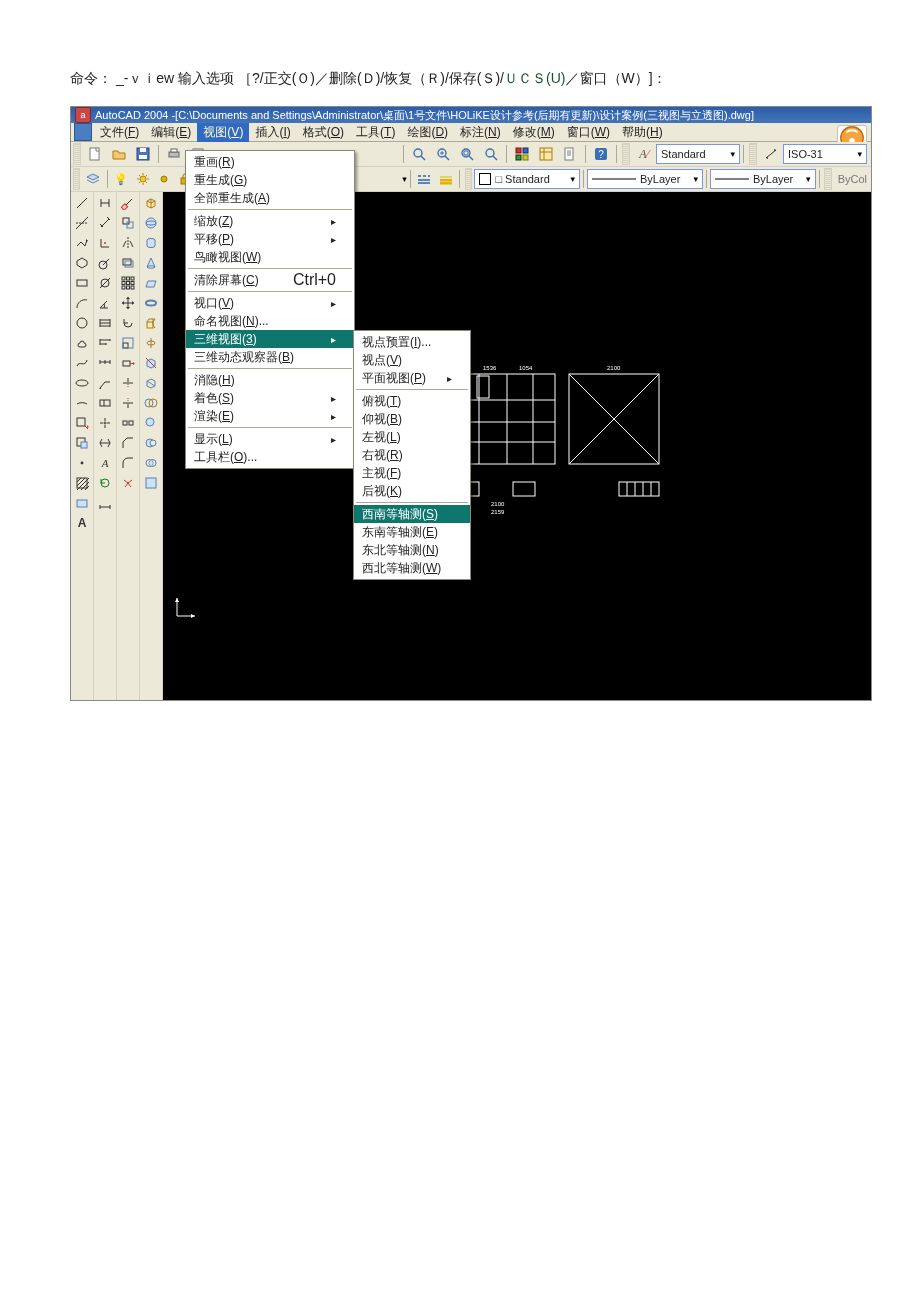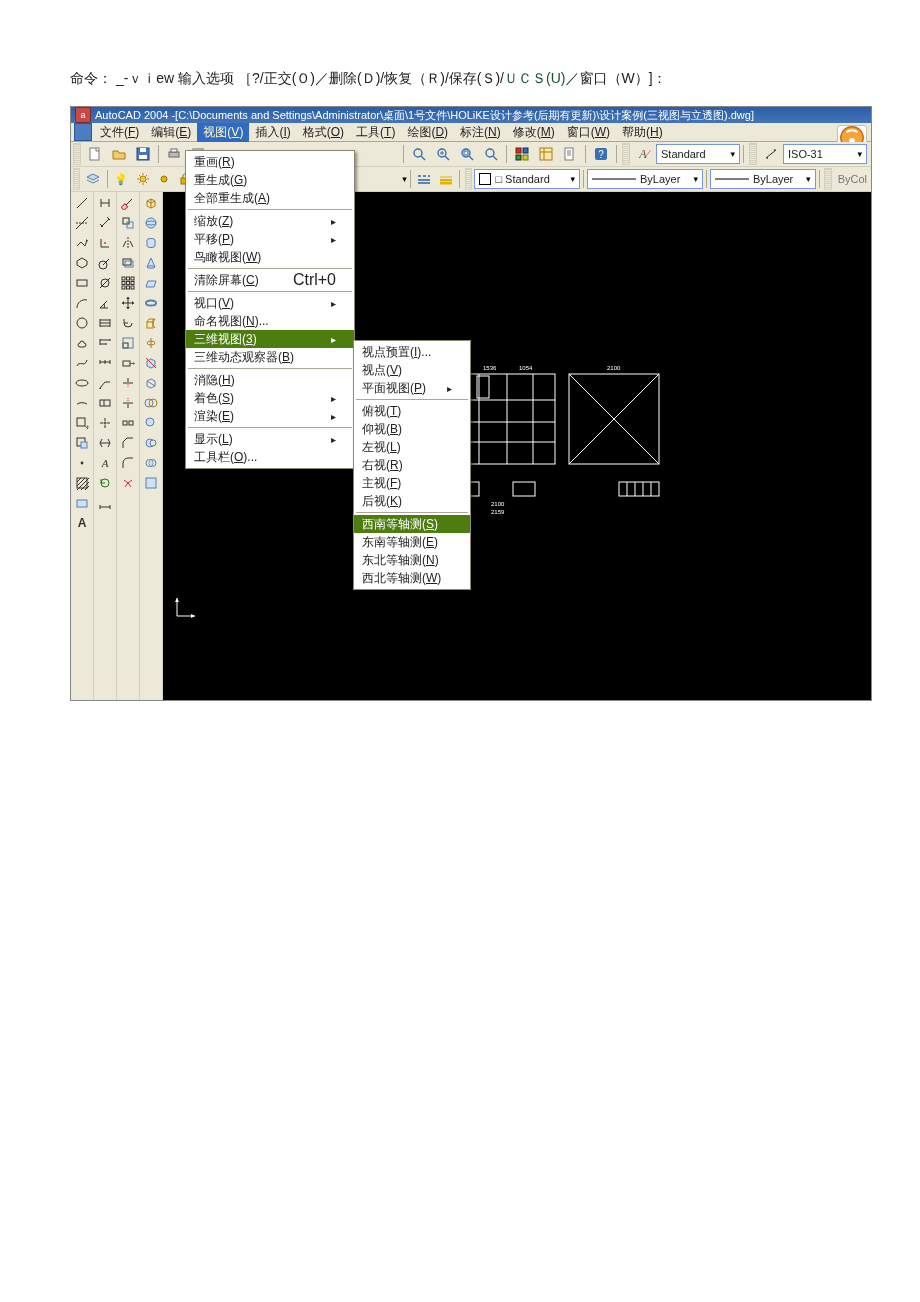--- a/index.html
+++ b/index.html
@@ -30,21 +30,21 @@
   .palcol{width:22px;background:#ece9d8;border-right:1px solid #d4d0c0;display:flex;flex-direction:column;align-items:center;padding-top:2px}
   .palcol .pbtn{width:18px;height:18px;margin:0 0 2px 0;display:flex;align-items:center;justify-content:center}
   .palcol .pbtn svg{width:14px;height:14px}
   .canvas{flex:1;position:relative}
   .cadart{position:absolute;left:280px;top:170px;width:240px;height:165px}
   .cadart line,.cadart rect{stroke:#fff;stroke-width:1;fill:none}
   .cadart text{fill:#fff;font-size:6px;font-family:Arial}
   
   .dropdown{position:absolute;background:#fff;border:1px solid #8e8973;box-shadow:2px 2px 3px rgba(0,0,0,.4);font-size:12px;font-family:"SimSun",Tahoma,sans-serif;padding:2px 0}
   .dropdown .row{display:flex;align-items:center;height:18px;padding:0 18px 0 8px;white-space:nowrap}
-  .dropdown .row.hot{background:#4d7c0f;color:#fff}
+  .dropdown .row.hot{background:#0f766e;color:#fff}
   .dropdown .msep{height:1px;background:#aca899;margin:2px 2px}
   .dropdown .arrow{margin-left:auto;font-size:10px;padding-left:16px}
   .dropdown .shortcut{margin-left:auto;padding-left:20px;font-size:16px}
   .dropdown u{text-decoration:underline}
 </style>
 </head>
 <body>
 
 <div class="page">
   <p class="cmdline">
@@ -740,21 +740,21 @@
         <div class="msep"></div>
         <div class="row">
             <span>显示(<u>L</u>)</span>
             <span class="arrow">▸</span>
           </div>
         <div class="row">
             <span>工具栏(<u>O</u>)...</span>
           </div>
       </div>
 
-      <div class="dropdown" style="left:282px;top:148px;width:116px">
+      <div class="dropdown" style="left:282px;top:138px;width:116px">
         <div class="row">
             <span>视点预置(<u>I</u>)...</span>
           </div>
         <div class="row">
             <span>视点(<u>V</u>)</span>
           </div>
         <div class="row">
             <span>平面视图(<u>P</u>)</span>
             <span class="arrow">▸</span>
           </div>

